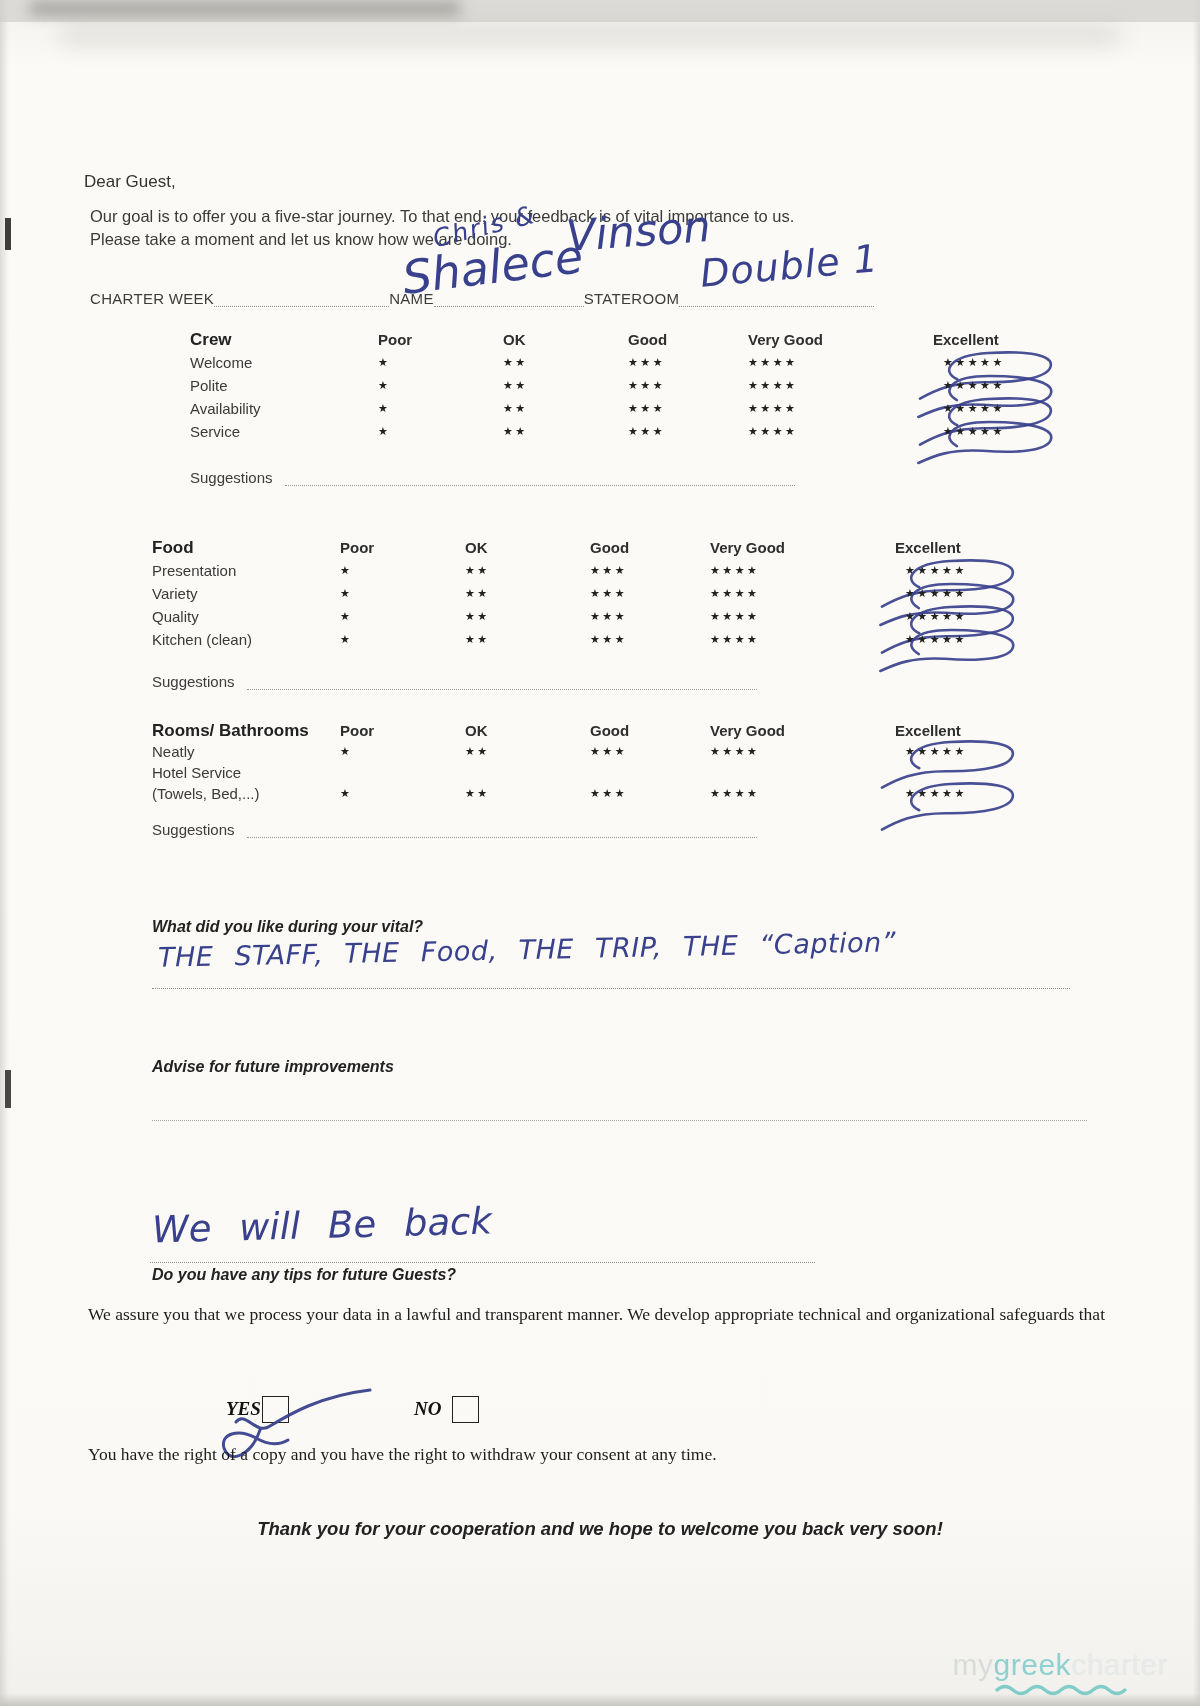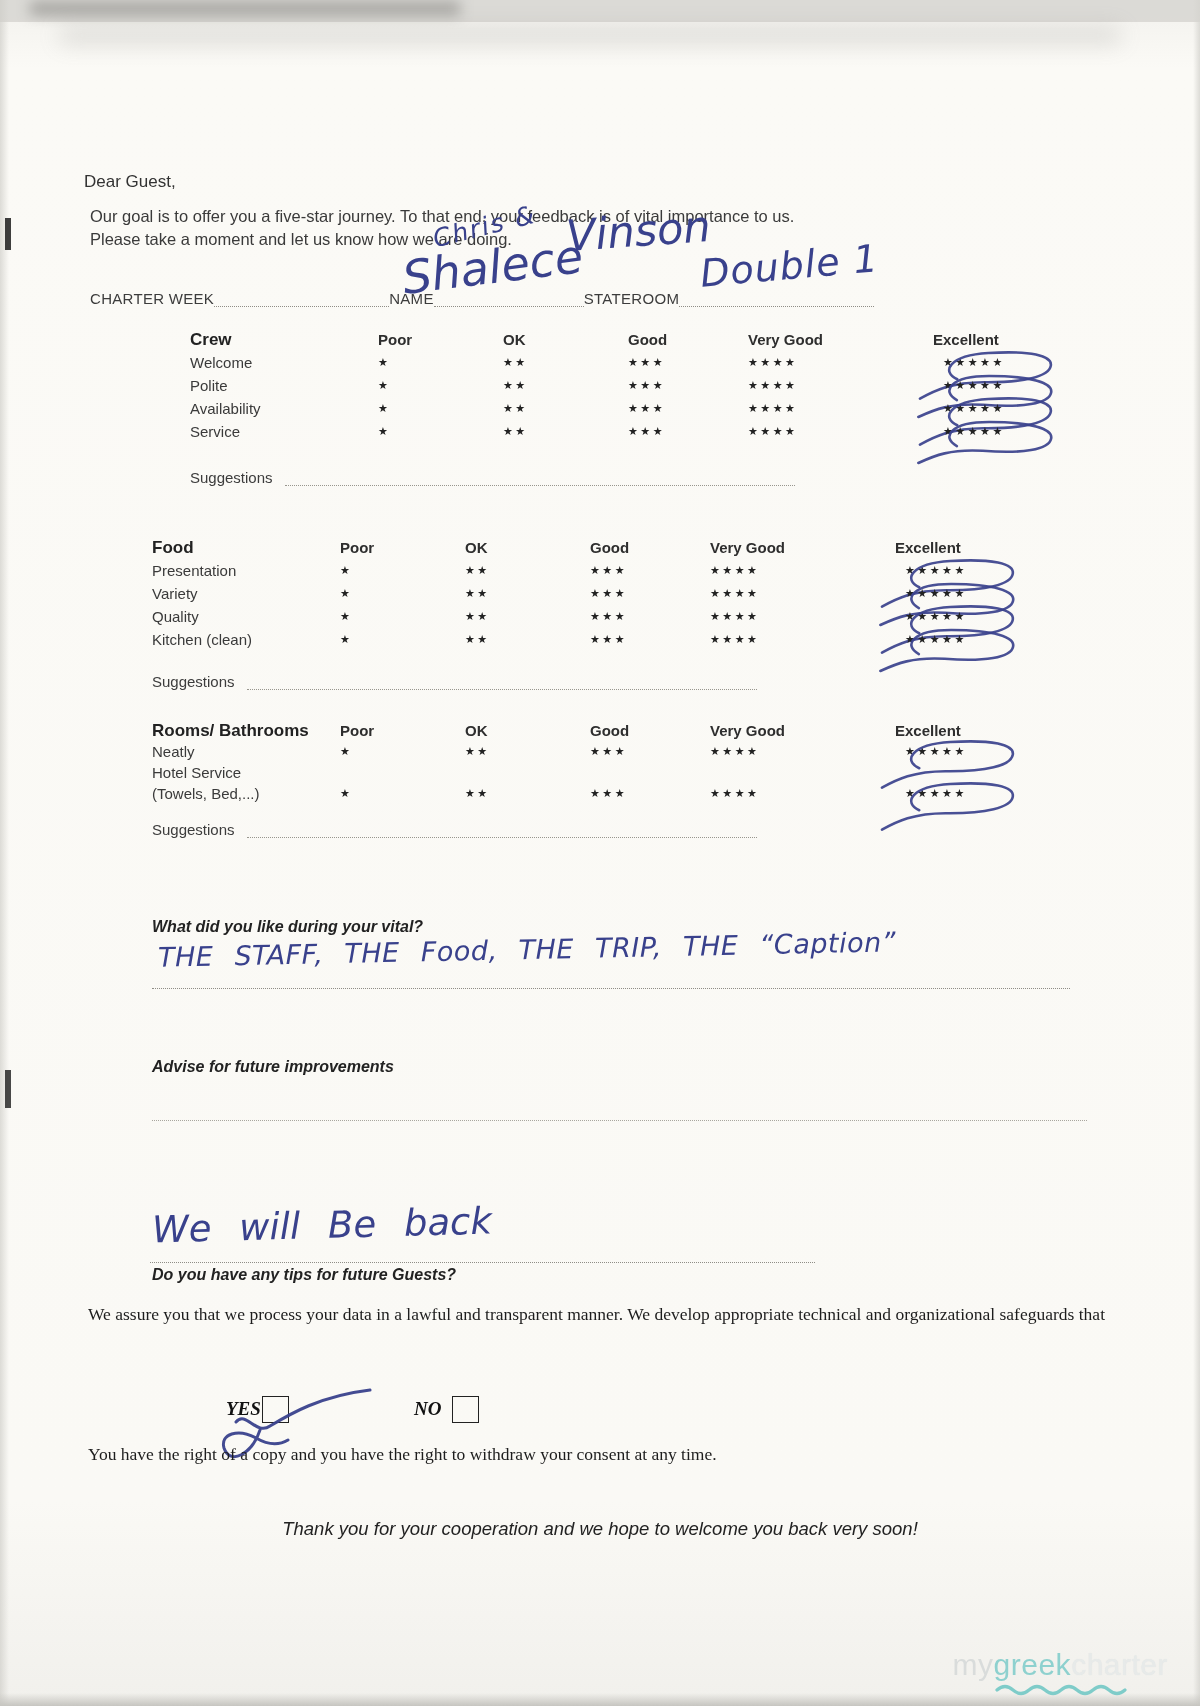--- a/index.html
+++ b/index.html
@@ -68,21 +68,21 @@
   .consent{left:88px;top:1300px;width:1040px;font-family:"Liberation Serif",serif;
            font-size:17.5px;line-height:29.5px;color:#1d1d1d;}
   .cb{position:absolute;width:25px;height:25px;border:1.8px solid #222;}
   .cb-yes{left:262px;top:1396px;} .cb-no{left:452px;top:1396px;}
   .cb-label{position:absolute;font-family:"Liberation Serif",serif;font-style:italic;font-weight:bold;font-size:19px;color:#111;}
   .cb-label-yes{left:226px;top:1398px;} .cb-label-no{left:414px;top:1398px;}
   .tick{left:216px;top:1382px;overflow:visible;}
   .tick path{fill:none;stroke:#39418c;stroke-width:3;stroke-linecap:round;opacity:.95;}
   .rights{left:88px;top:1444px;font-family:"Liberation Serif",serif;font-size:17.5px;color:#1d1d1d;}
 
-  .closing{left:0;right:0;top:1518px;text-align:center;font-size:18.5px;font-weight:normal;font-style:italic;color:#222;}
+  .closing{left:0;right:0;top:1518px;text-align:center;font-size:18.5px;font-weight:bold;font-style:italic;color:#222;}
 
   
   .watermark{right:32px;bottom:24px;font-size:30px;letter-spacing:.5px;position:absolute;}
   .wm1{color:#d9dcdb;} .wm2{color:#8ed1cf;} .wm3{color:#e7eae9;text-shadow:0 0 1px #dfe2e1;}
   .wave{position:absolute;left:42px;top:34px;}
   .wave path{fill:none;stroke:#7fccc9;stroke-width:3.2;stroke-linecap:round;}
 </style>
 </head>
 <body>
 

